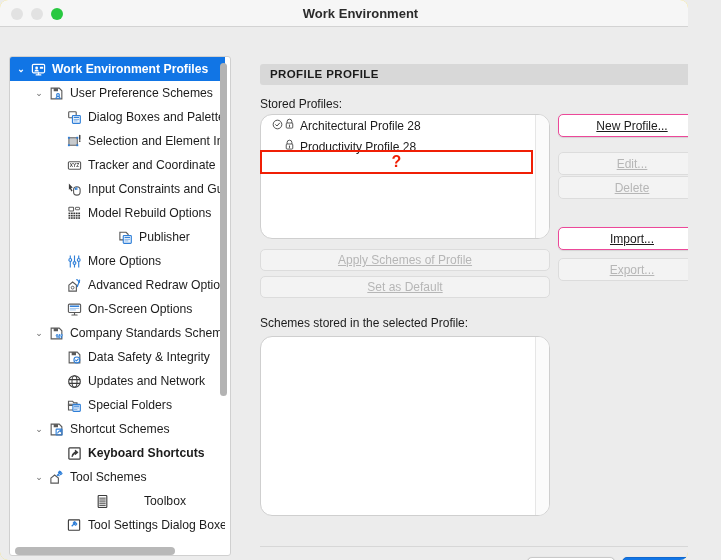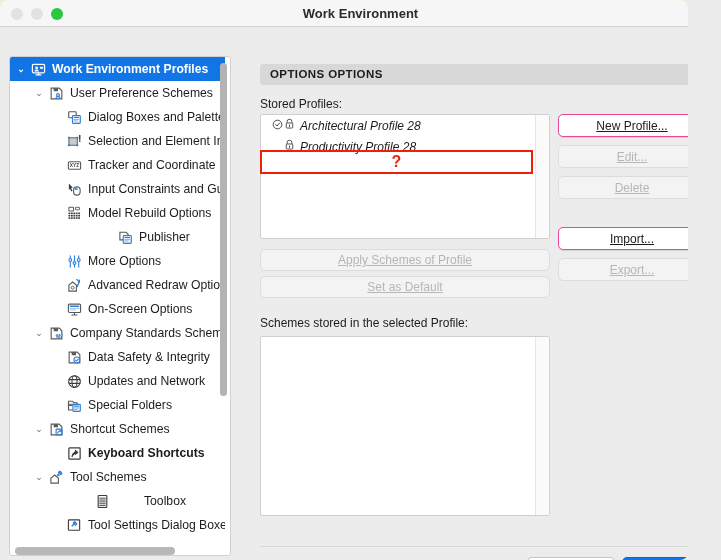--- a/index.html
+++ b/index.html
@@ -90,23 +90,22 @@
   .flabel {
     position: absolute; font-size: 12px; color: #1c1c1c;
   }
   .lbl-stored { left: 19px; top: 41px; }
   .lbl-schemes { left: 19px; top: 260px; }
 
   .listbox {
     position: absolute;
     background: #fff;
     border: 1px solid #cfcfcf;
-    border-radius: 2px;
+    border-radius: 12px;
     overflow: hidden;
-    font-style: italic;
   }
   .listbox.profiles { left: 19px; top: 58px; width: 290px; height: 125px; }
   .listbox.schemes  { left: 19px; top: 280px; width: 290px; height: 180px; }
   .lb-scroll {
     position: absolute; right: 0; top: 0; width: 14px; height: 100%;
     background: #fbfbfb; border-left: 1px solid #e6e6e6;
   }
   .pitem {
     position: relative; height: 21px; display: flex; align-items: center;
     font-size: 12px; color: #1b1b1b; padding-left: 4px;
@@ -136,21 +135,21 @@
     background: #fff; color: #1b1b1b;
     box-shadow: 0 0.5px 1px rgba(0,0,0,0.10);
   }
   .btn.off {
     background: #f3f3f3; color: #b6b6b6; border-color: #dcdcdc;
   }
   .btn.wide { left: 19px; width: 290px; height: 22px; }
   .btn.side { left: 317px; width: 148px; height: 23px; }
 
   .b-new    { top: 58px; }
-  .b-edit   { top: 89px; }
+  .b-edit   { top: 96px; }
   .b-del    { top: 120px; }
   .b-imp    { top: 171px; }
   .b-exp    { top: 202px; }
   .b-apply  { top: 193px; }
   .b-setdef { top: 220px; }
 
   .footdiv {
     position: absolute; left: 19px; top: 490px;
     width: 446px; height: 1px; background: #d7d7d7;
   }
@@ -450,21 +449,21 @@
           </div>
         </div>
       <div class="sb-v"></div>
     </div>
     <div class="sb-h-track">
       <div class="sb-h"></div>
     </div>
 
     <div class="panel">
 
-      <div class="sectionhdr">OPTIONS OPTIONS</div>
+      <div class="sectionhdr">PROFILE PROFILE</div>
 
       <div class="flabel lbl-stored">Stored Profiles:</div>
 
       <div class="listbox profiles">
         <div id="profile-list">
             <div class="pitem">
               <span class="pico">
                 <span><svg width="11" height="11" viewBox="0 0 16 16">
                     <circle cx="8" cy="8" r="6.3" fill="none" stroke="#3c3c3c" stroke-width="1.3"></circle>
                     <path d="M5.2 8.2l2 2 3.8-4.2" fill="none" stroke="#3c3c3c" stroke-width="1.4" stroke-linecap="round" stroke-linejoin="round"></path>

